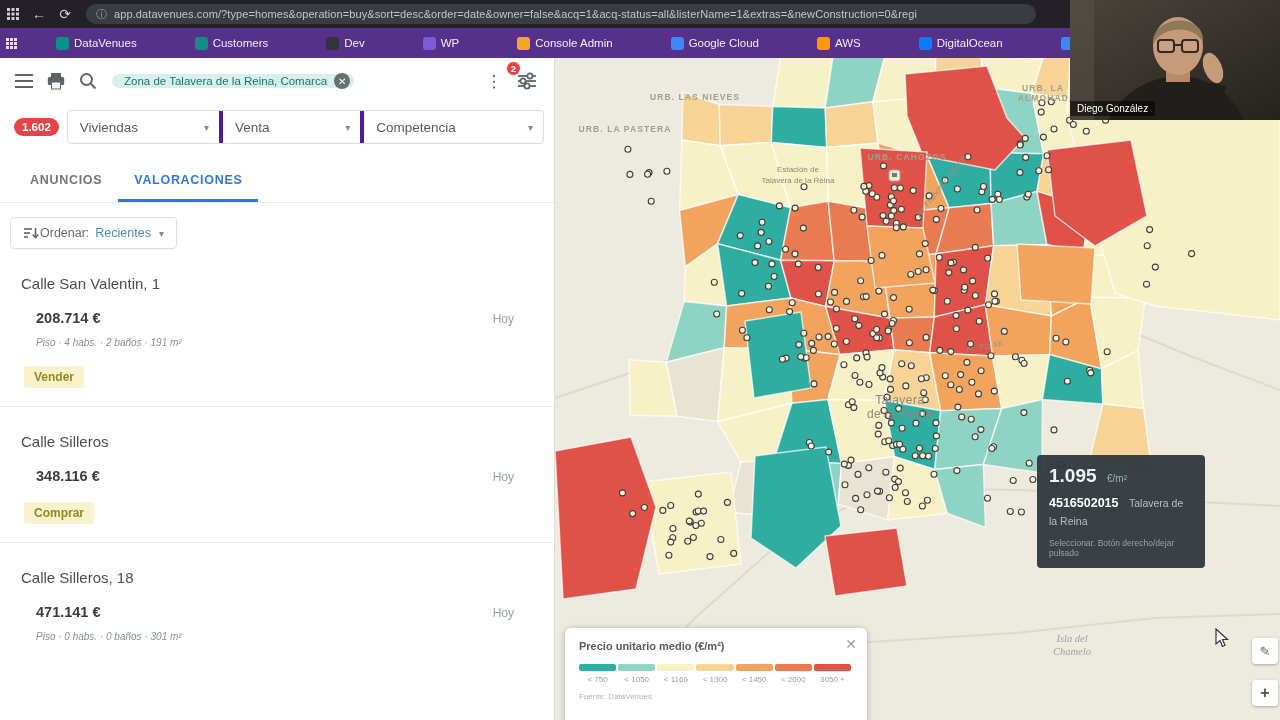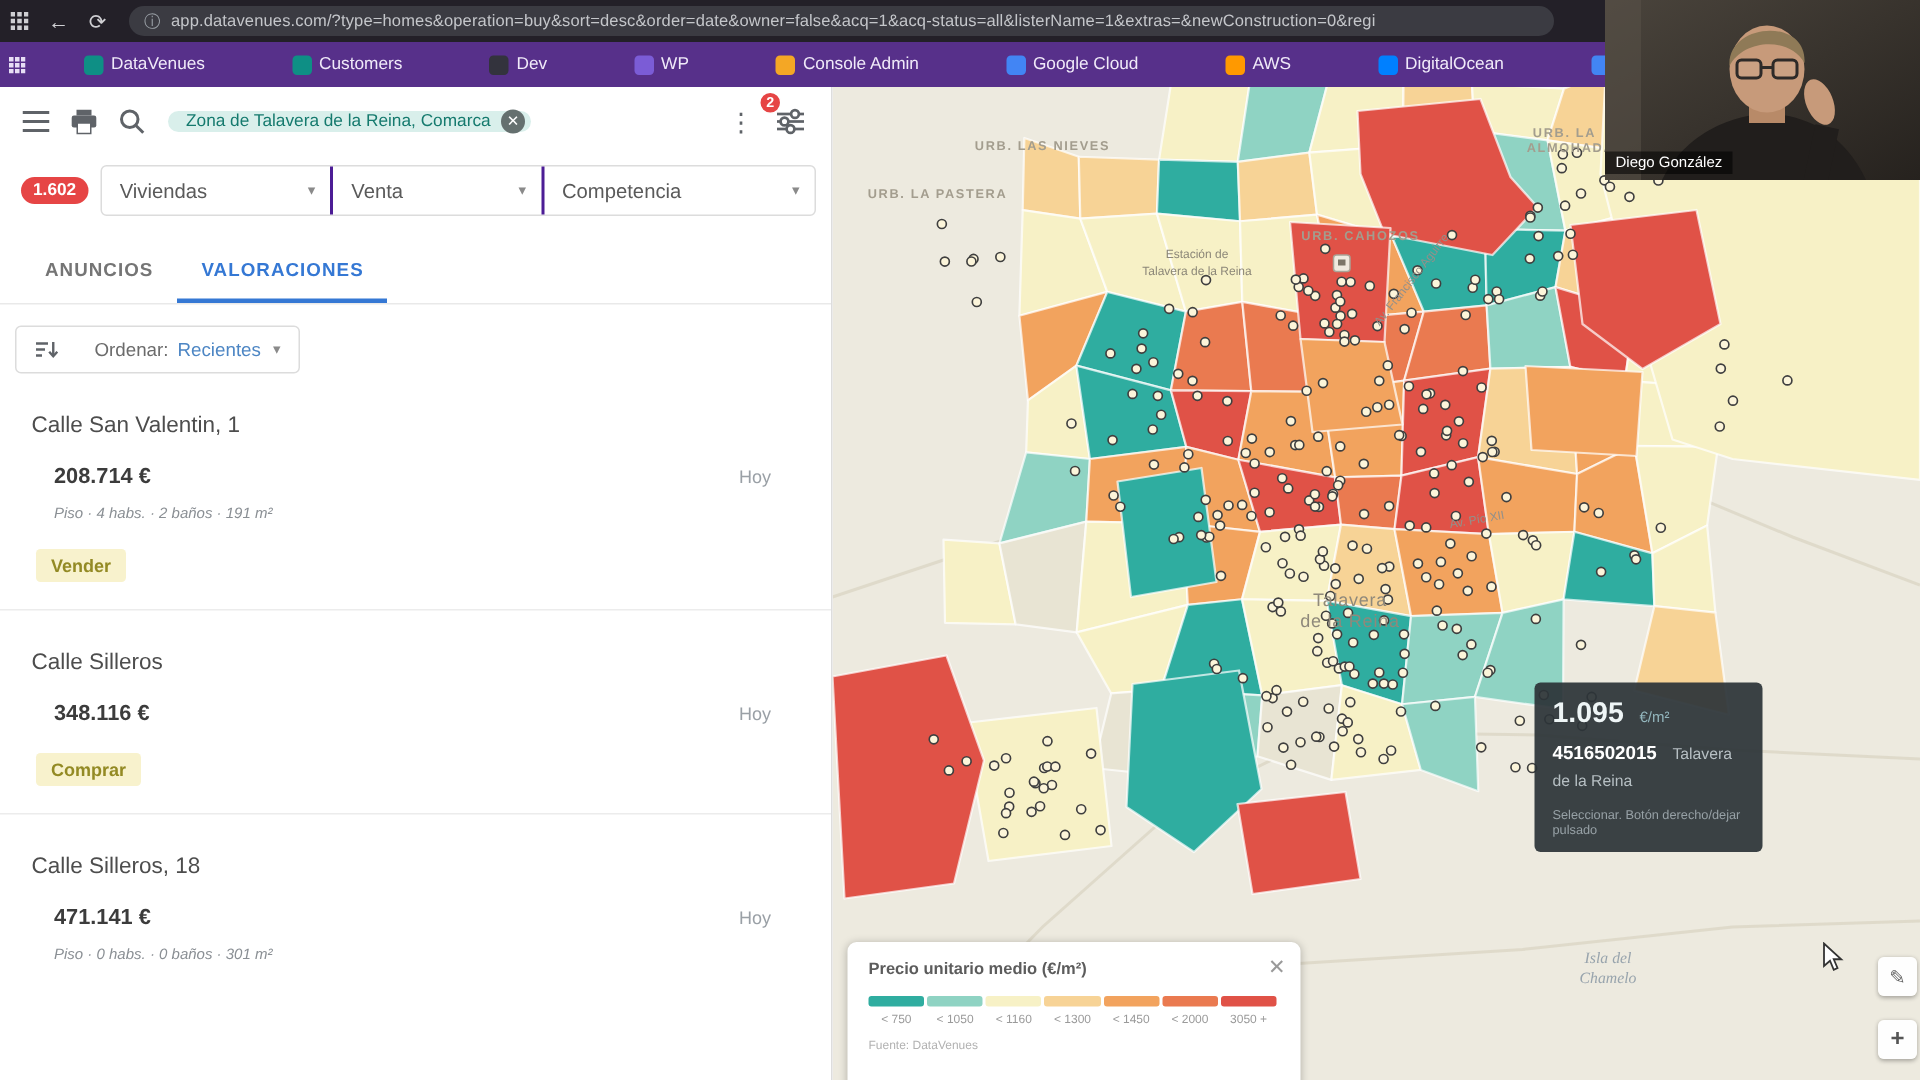--- a/index.html
+++ b/index.html
@@ -38,34 +38,34 @@
   .sliders-wrap { position:relative; width:34px; height:34px; display:flex; align-items:center; justify-content:center;}
   .notif { position:absolute; top:-3px; left:-4px; width:15px; height:15px; border-radius:50%;
            background:#e64545; color:#fff; font-size:9.5px; font-weight:700;
            display:flex; align-items:center; justify-content:center; border:1.5px solid #fff;}
 
   .filter-row { display:flex; align-items:center; padding:6px 10px 10px 14px; }
   .count-pill { background:#e64545; color:#fff; font-size:11.5px; font-weight:700;
                 border-radius:10px; padding:3px 8px; margin-right:8px; flex:none;}
   .filter-box { flex:1; display:flex; border:1px solid #dcdcdc; border-radius:4px; height:34px; }
   .fsec { display:flex; align-items:center; justify-content:space-between; padding:0 10px 0 12px;
-          border-right:2px solid #4c1d95; }
+          border-right:4px solid #4c1d95; }
   .fsec:last-child { border-right:none; }
   .fsec .fval { font-size:13.5px; color:#5a5a5a; }
   .chev { color:#8a8a8a; font-size:10px; margin-left:8px; }
   .fsec.f1 { flex:1.12; } .fsec.f2 { flex:1.0; } .fsec.f3 { flex:1.36; }
 
   .tabs { display:flex; padding-left:14px; border-bottom:1px solid #e9e9e9; margin-top:4px;}
   .tab { padding:15px 16px 12px; font-size:12.5px; font-weight:700; letter-spacing:.7px;
          color:#757575; border-bottom:3px solid transparent; }
   .tab.active { color:#3578d4; border-bottom-color:#3578d4; }
 
   .sort-row { margin:14px 0 0 10px; display:inline-flex; align-items:center; border:1px solid #dcdcdc;
               border-radius:4px; height:32px; padding:0 12px; }
-  .sort-label { font-size:12.5px; color:#6b6b6b; margin:0 6px 0 24px; }
+  .sort-label { font-size:12.5px; color:#6b6b6b; margin:0 6px 0 1px; }
   .sort-value { font-size:12.5px; color:#4d86c4; }
 
   .listing .l-title { margin-left:21px; padding-top:26px; font-size:15px; font-weight:400; color:#4d4d4d;}
   .l-price-row { display:flex; justify-content:space-between; align-items:baseline; margin:18px 40px 0 36px;}
   .l-price { font-size:14.5px; font-weight:700; color:#3c3c3c; }
   .l-date { font-size:12px; color:#9aa0a6; }
   .l-details { margin:11px 0 0 36px; font-size:10px; color:#8a8f94;font-style:italic; }
   .l-badge { display:inline-block; margin:18px 0 0 24px; background:#f8f2cd; color:#938a24;
              font-size:12px; font-weight:600; padding:4px 10px; border-radius:3px; }
   .l-badge:empty { display:none; }
@@ -74,21 +74,21 @@
   
   .map { position:absolute; left:555px; top:58px; width:725px; height:662px; overflow:hidden;
          background:#edeadf; z-index:1;}
   #map-svg { position:absolute; left:0; top:0; }
   .svg-urb { font:600 8.5px "Liberation Sans", sans-serif; fill:#a39d8e; letter-spacing:1.1px; }
   .svg-place { font:400 8px "Liberation Sans", sans-serif; fill:#8c8778; }
   .svg-street { font:400 8px "Liberation Sans", sans-serif; fill:#93908a; }
   .svg-city { font:400 12px "Liberation Sans", sans-serif; fill:#8f897b; letter-spacing:.5px; }
   .svg-water { font:italic 10.5px "Liberation Serif", serif; fill:#98a4ad; }
 
-  .tooltip { position:absolute; left:468px; top:397px; width:152px; background:rgba(44,52,56,.93);
+  .tooltip { position:absolute; left:482px; top:397px; width:168px; background:rgba(44,52,56,.93);
              border-radius:4px; padding:10px 12px; color:#fff; }
   .tt-val { font-size:19px; font-weight:700; color:#eef5f6; }
   .tt-unit { font-size:10px; color:#93b6bd; margin-left:6px; }
   .tt-row2 { margin-top:6px; }
   .tt-ref { font-size:12.5px; font-weight:700; color:#fff; }
   .tt-place { font-size:10.5px; color:#b6bfc3; margin-left:6px; }
   .tt-hint { margin-top:9px; font-size:8.5px; color:#97a1a6; }
 
   .legend { position:absolute; left:10px; top:570px; width:302px; height:130px; background:#fff;
             border-radius:6px; box-shadow:0 1px 6px rgba(0,0,0,.25); padding:12px 14px; }

